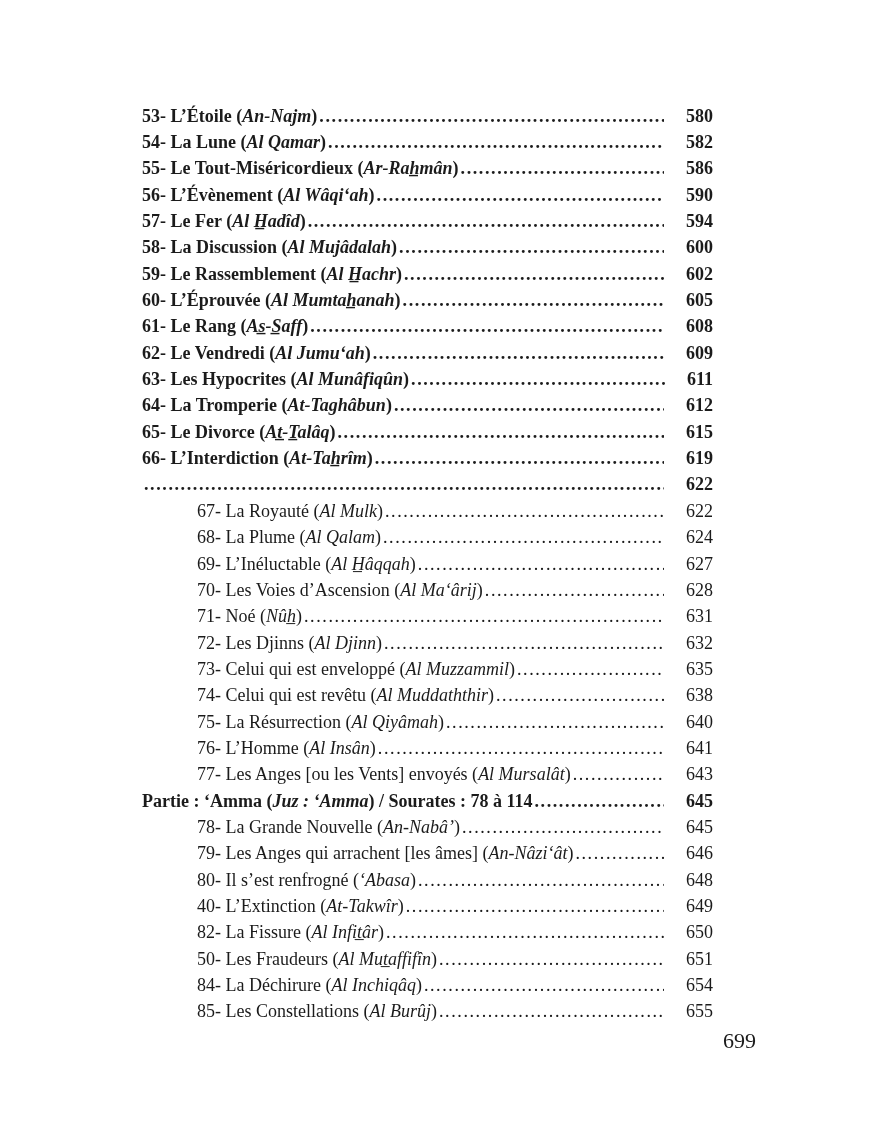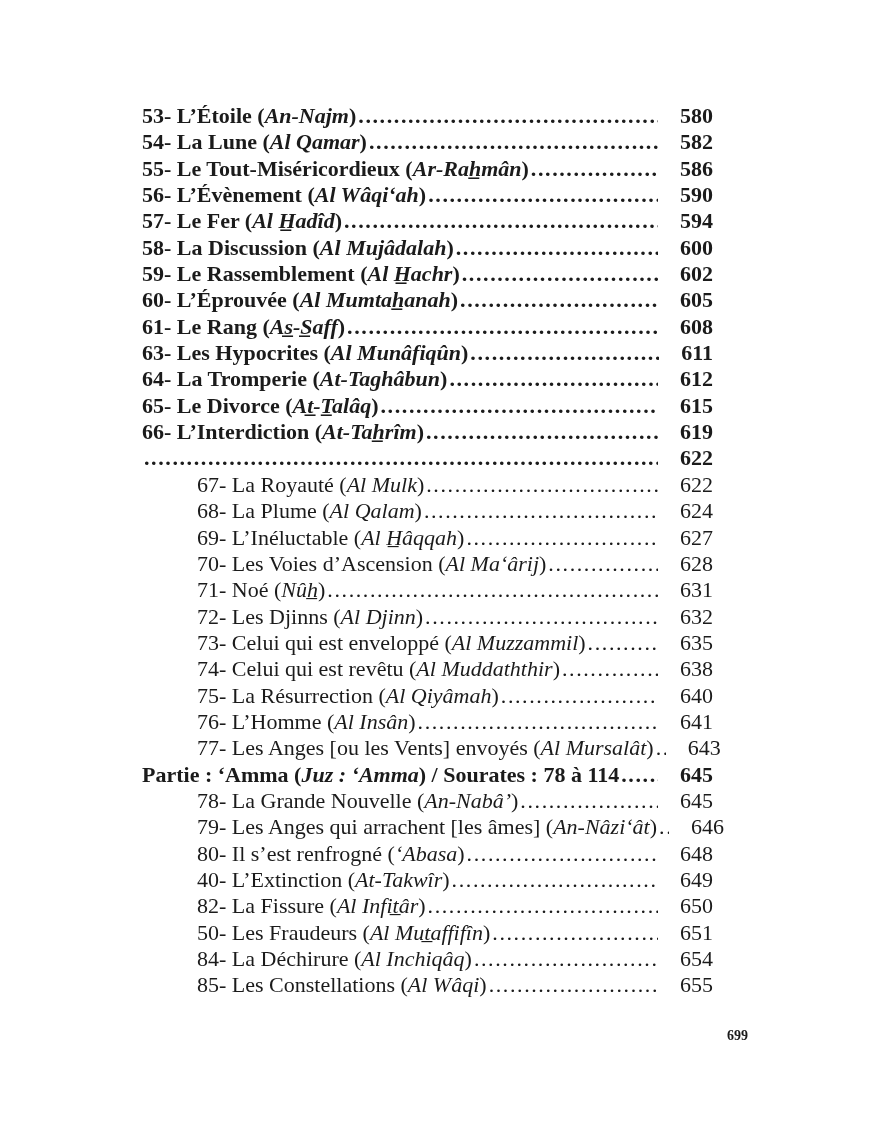--- a/index.html
+++ b/index.html
@@ -17,23 +17,23 @@
     color: #1b1b1b;
   }
   .toc {
     position: absolute;
     left: 142px;
     top: 103px;
     width: 571px;
   }
   .row {
     display: flex;
-    align-items: flex-start;
+    align-items: center;
     height: 26.35px;
-    font-size: 22px;
+    font-size: 18px;
     white-space: nowrap;
   }
   .row.b { font-weight: bold; }
   .row.i { padding-left: 55px; }
   .title { white-space: nowrap; }
   .arabic { font-style: italic; }
   .leader {
     flex: 1;
     overflow: hidden;
     white-space: nowrap;
@@ -43,24 +43,24 @@
   .leader::after {
     content: "................................................................................................................................................................................................";
     letter-spacing: 1.6px;
   }
   .pg {
     margin-left: 22px;
     text-align: right;
   }
   .footer {
     position: absolute;
-    right: 122px;
+    right: 114px;
     top: 1028px;
-    font-size: 14px;
-    font-weight: bold;
+    font-size: 22px;
+    font-weight: normal;
   }
 </style>
 </head>
 <body>
 
 <div class="page">
   <main class="toc">
   <div class="row b">
         <span class="title"><span class="prefix">53- L’Étoile (</span><span class="arabic">An-Najm</span><span class="suffix">)</span></span>
         <span class="leader"></span>
@@ -108,20 +108,25 @@
         <span class="leader"></span>
         <span class="pg">605</span>
       </div>
 
   <div class="row b">
         <span class="title"><span class="prefix">61- Le Rang (</span><span class="arabic">As̲-S̲aff</span><span class="suffix">)</span></span>
         <span class="leader"></span>
         <span class="pg">608</span>
       </div>
 
+  <div class="row b">
+        <span class="title"><span class="prefix">62- Le Vendredi (</span><span class="arabic">Al Jumu‘ah</span><span class="suffix">)</span></span>
+        <span class="leader"></span>
+        <span class="pg">609</span>
+      </div>
 
   <div class="row b">
         <span class="title"><span class="prefix">63- Les Hypocrites (</span><span class="arabic">Al Munâfiqûn</span><span class="suffix">)</span></span>
         <span class="leader"></span>
         <span class="pg">611</span>
       </div>
 
   <div class="row b">
         <span class="title"><span class="prefix">64- La Tromperie (</span><span class="arabic">At-Taghâbun</span><span class="suffix">)</span></span>
         <span class="leader"></span>
@@ -253,19 +258,19 @@
         <span class="pg">651</span>
       </div>
 
   <div class="row i">
         <span class="title"><span class="prefix">84- La Déchirure (</span><span class="arabic">Al Inchiqâq</span><span class="suffix">)</span></span>
         <span class="leader"></span>
         <span class="pg">654</span>
       </div>
 
   <div class="row i">
-        <span class="title"><span class="prefix">85- Les Constellations (</span><span class="arabic">Al Wâqi</span><span class="suffix">)</span></span>
+        <span class="title"><span class="prefix">85- Les Constellations (</span><span class="arabic">Al Burûj</span><span class="suffix">)</span></span>
         <span class="leader"></span>
         <span class="pg">655</span>
       </div>
 </main>
   <div class="footer">699</div>
 </div>
 
 </body></html>

